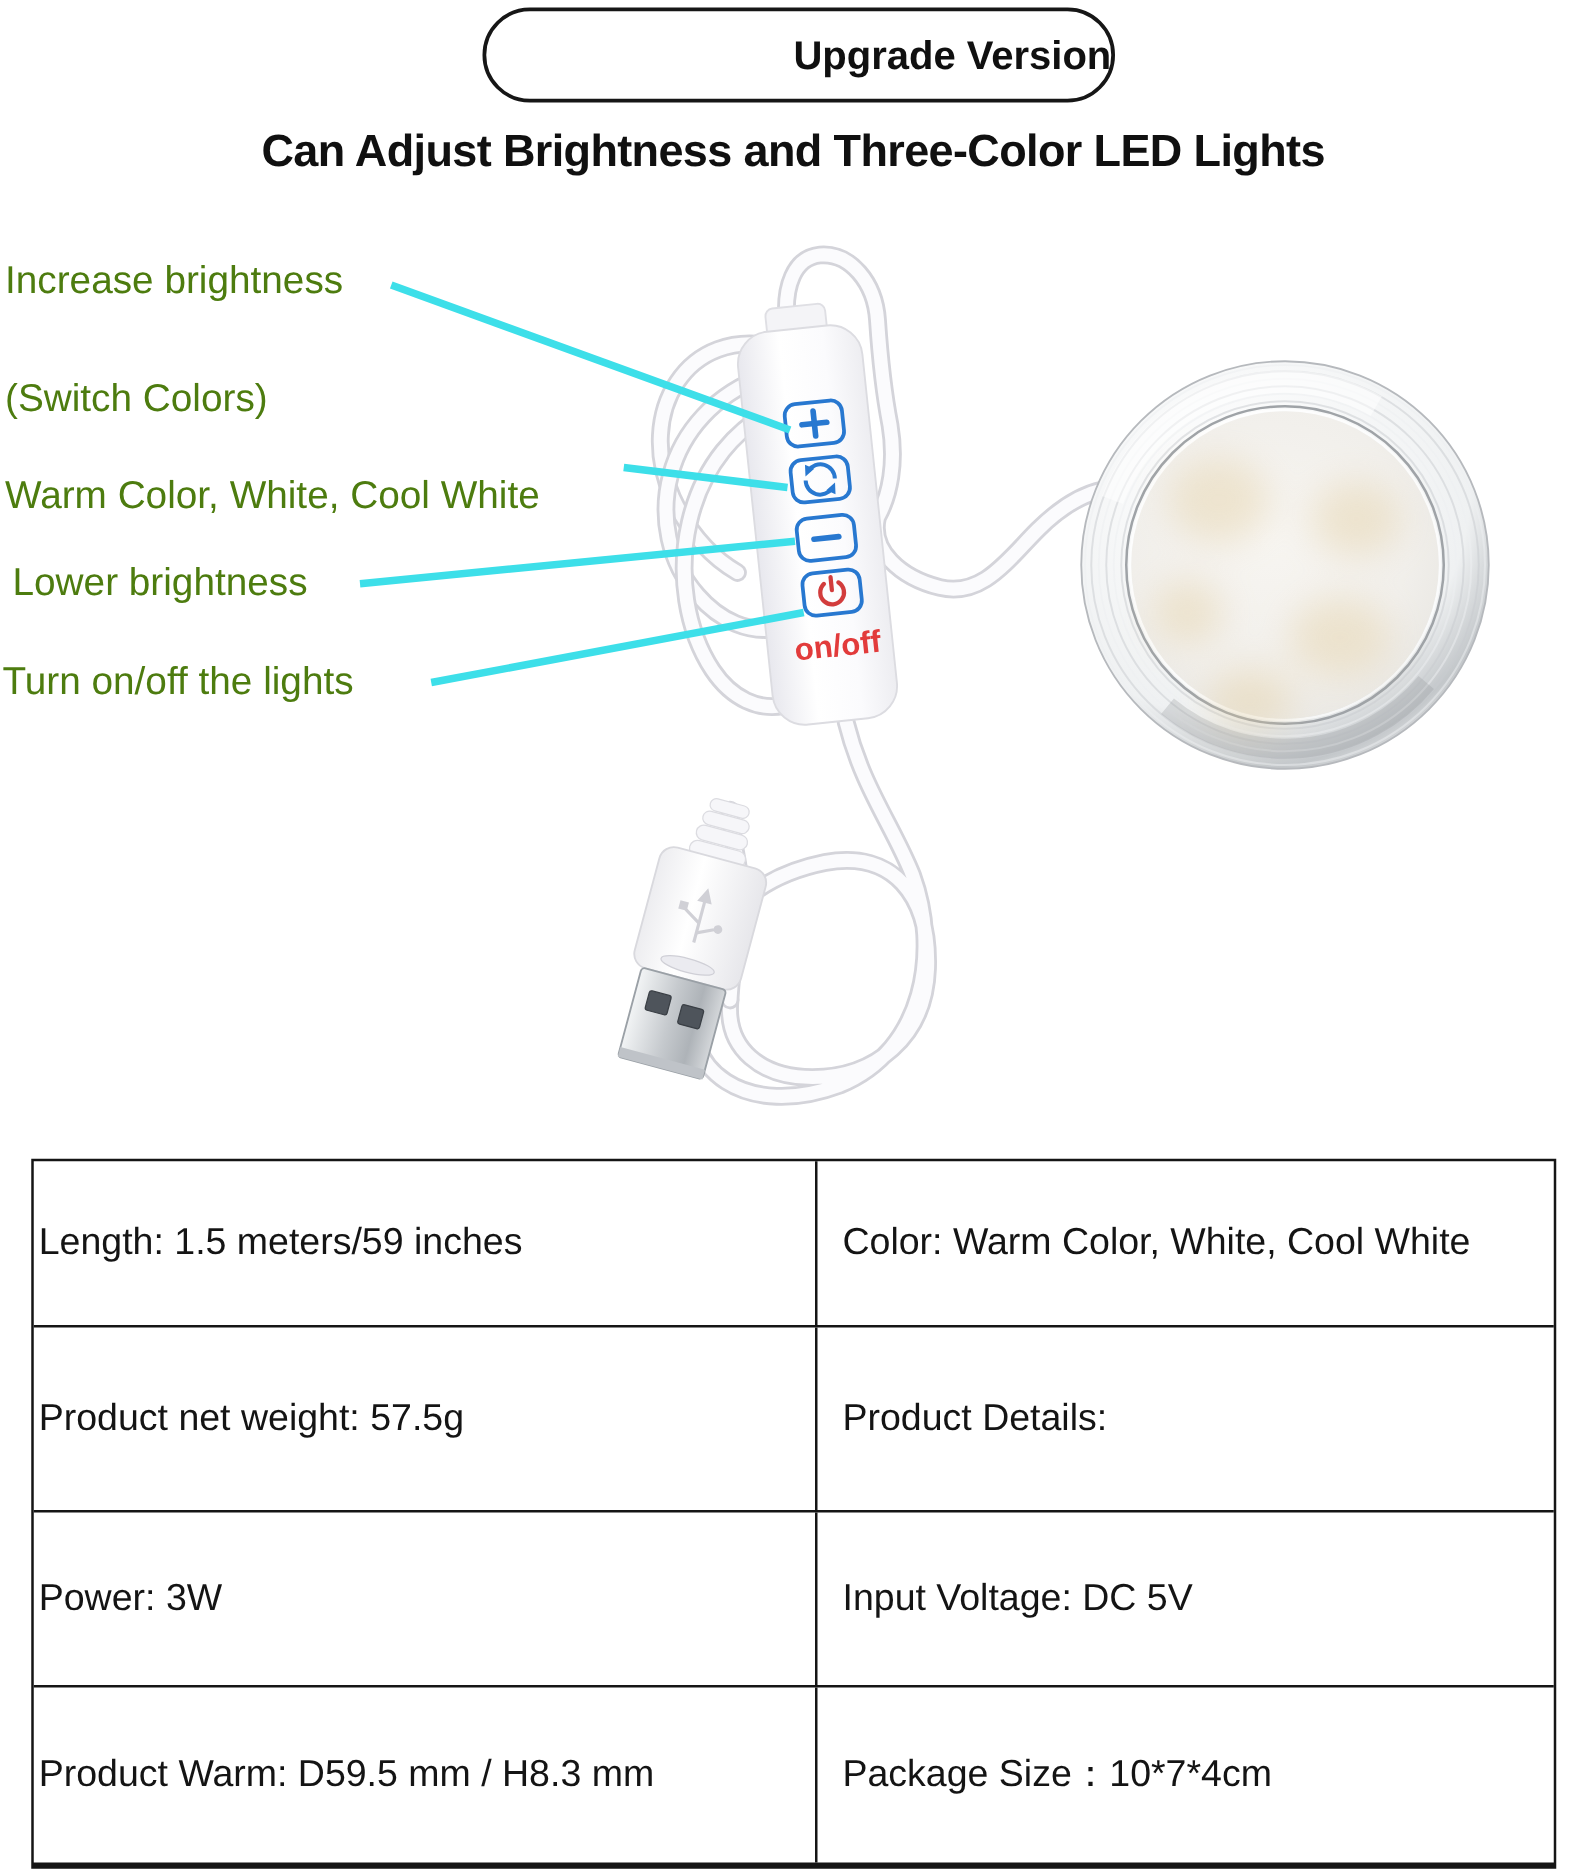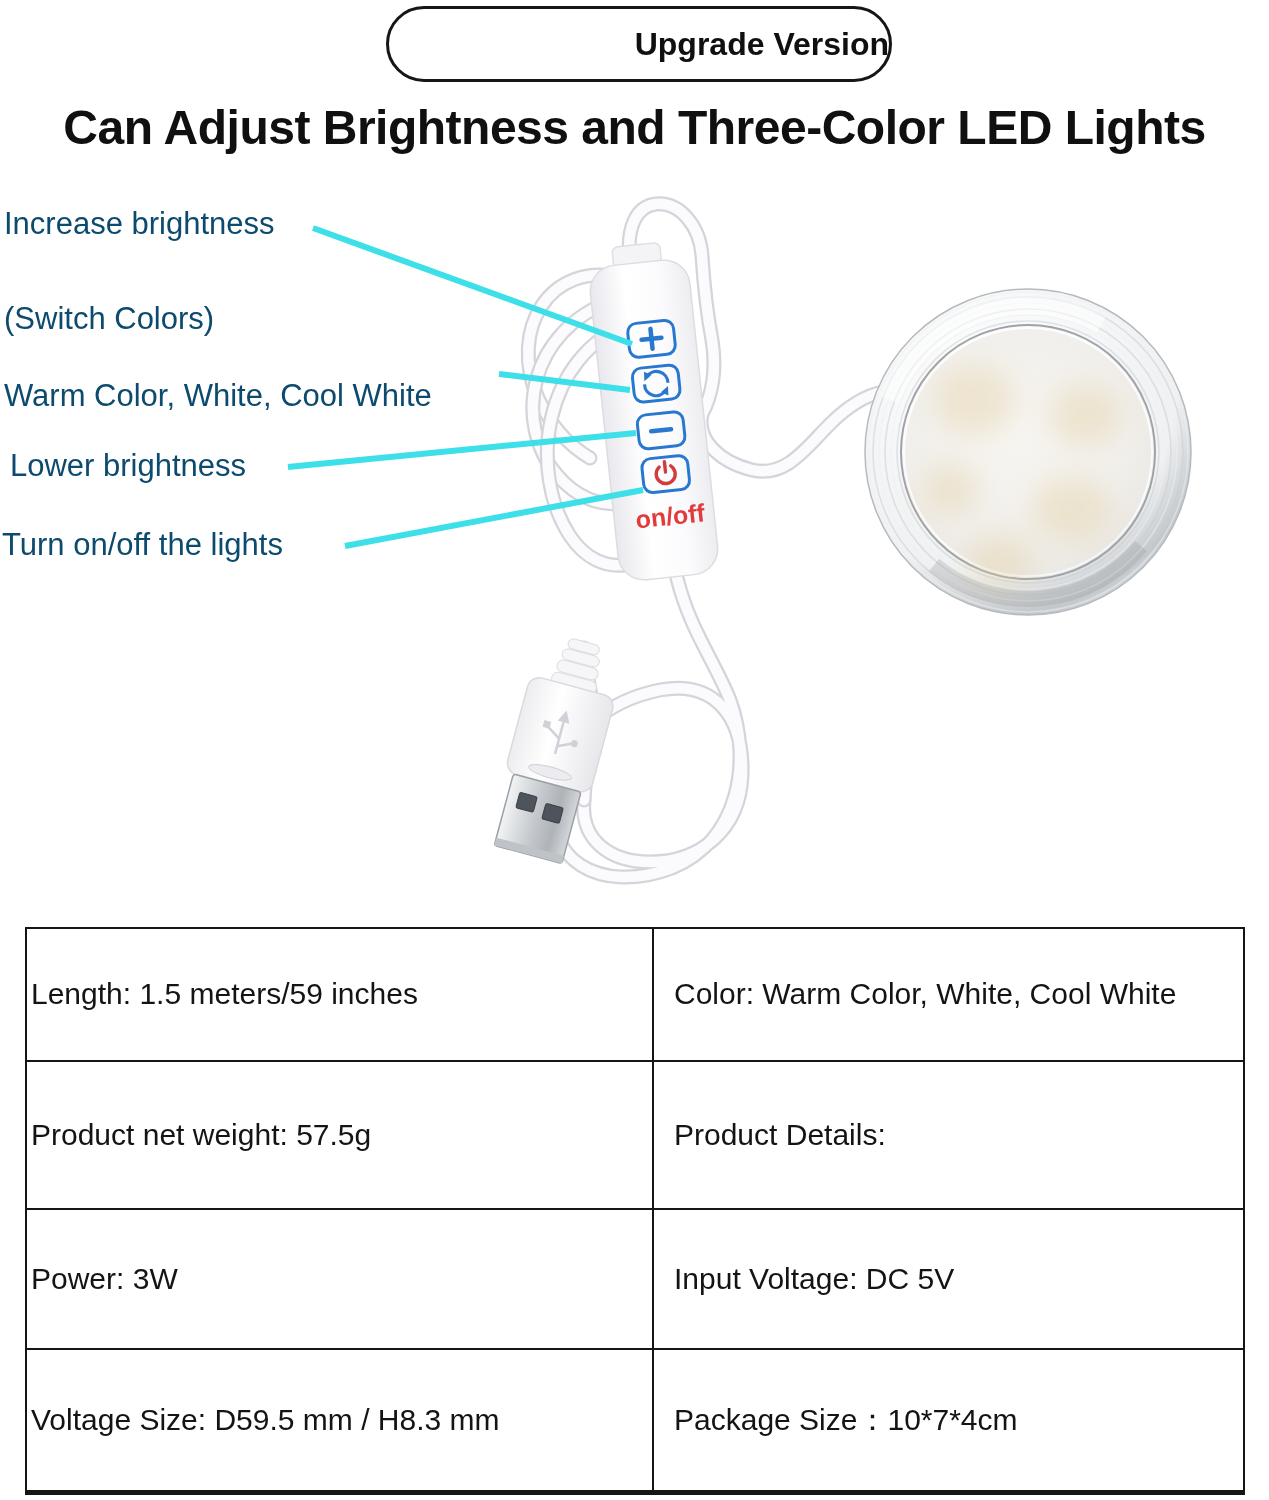--- a/index.html
+++ b/index.html
@@ -9,25 +9,25 @@
   }
   
   .badge-pill{
     position:absolute;left:386px;top:6px;width:500px;height:70px;
     border:3px solid #161616;border-radius:40px;
     display:flex;align-items:center;justify-content:flex-end;
     font-size:32px;font-weight:bold;color:#101010;letter-spacing:0px;
   }
   .subtitle{
     position:absolute;left:0;top:100px;width:1269px;text-align:center;
-    font-size:48px;font-weight:bold;color:#101010;letter-spacing:-0.5px;
+    font-size:36px;font-weight:bold;color:#101010;letter-spacing:-0.5px;
   }
   
   .callout{
-    position:absolute;font-size:31px;color:#0c4a6e;white-space:nowrap;
+    position:absolute;font-size:31px;color:#4d7c0f;white-space:nowrap;
   }
   #cl-increase{left:4px;top:206px;}
   #cl-switch-heading{left:4px;top:301px;}
   #cl-switch-colors{left:4px;top:358px;margin-top:20px;}
   #cl-lower{left:10px;top:448px;}
   #cl-power{left:2px;top:527px;}
   
   .photo-svg{position:absolute;left:0;top:0;width:1269px;height:1500px;}
   
   .spec-table{
@@ -231,21 +231,21 @@
     <div class="spec-row">
       <div class="spec-cell left r3">
         <div class="line">Power: 3W</div>
       </div>
       <div class="spec-cell right r3">
         <div class="line">Input Voltage: DC 5V</div>
       </div>
     </div>
     <div class="spec-row">
       <div class="spec-cell left r4">
-        <div class="line">Voltage Size: D59.5 mm / H8.3 mm</div>
+        <div class="line">Product Warm: D59.5 mm / H8.3 mm</div>
       </div>
       <div class="spec-cell right r4">
         <div class="line">Package Size：10*7*4cm</div>
       </div>
     </div>
   </div>
 
 </div>
 
 </body></html>

